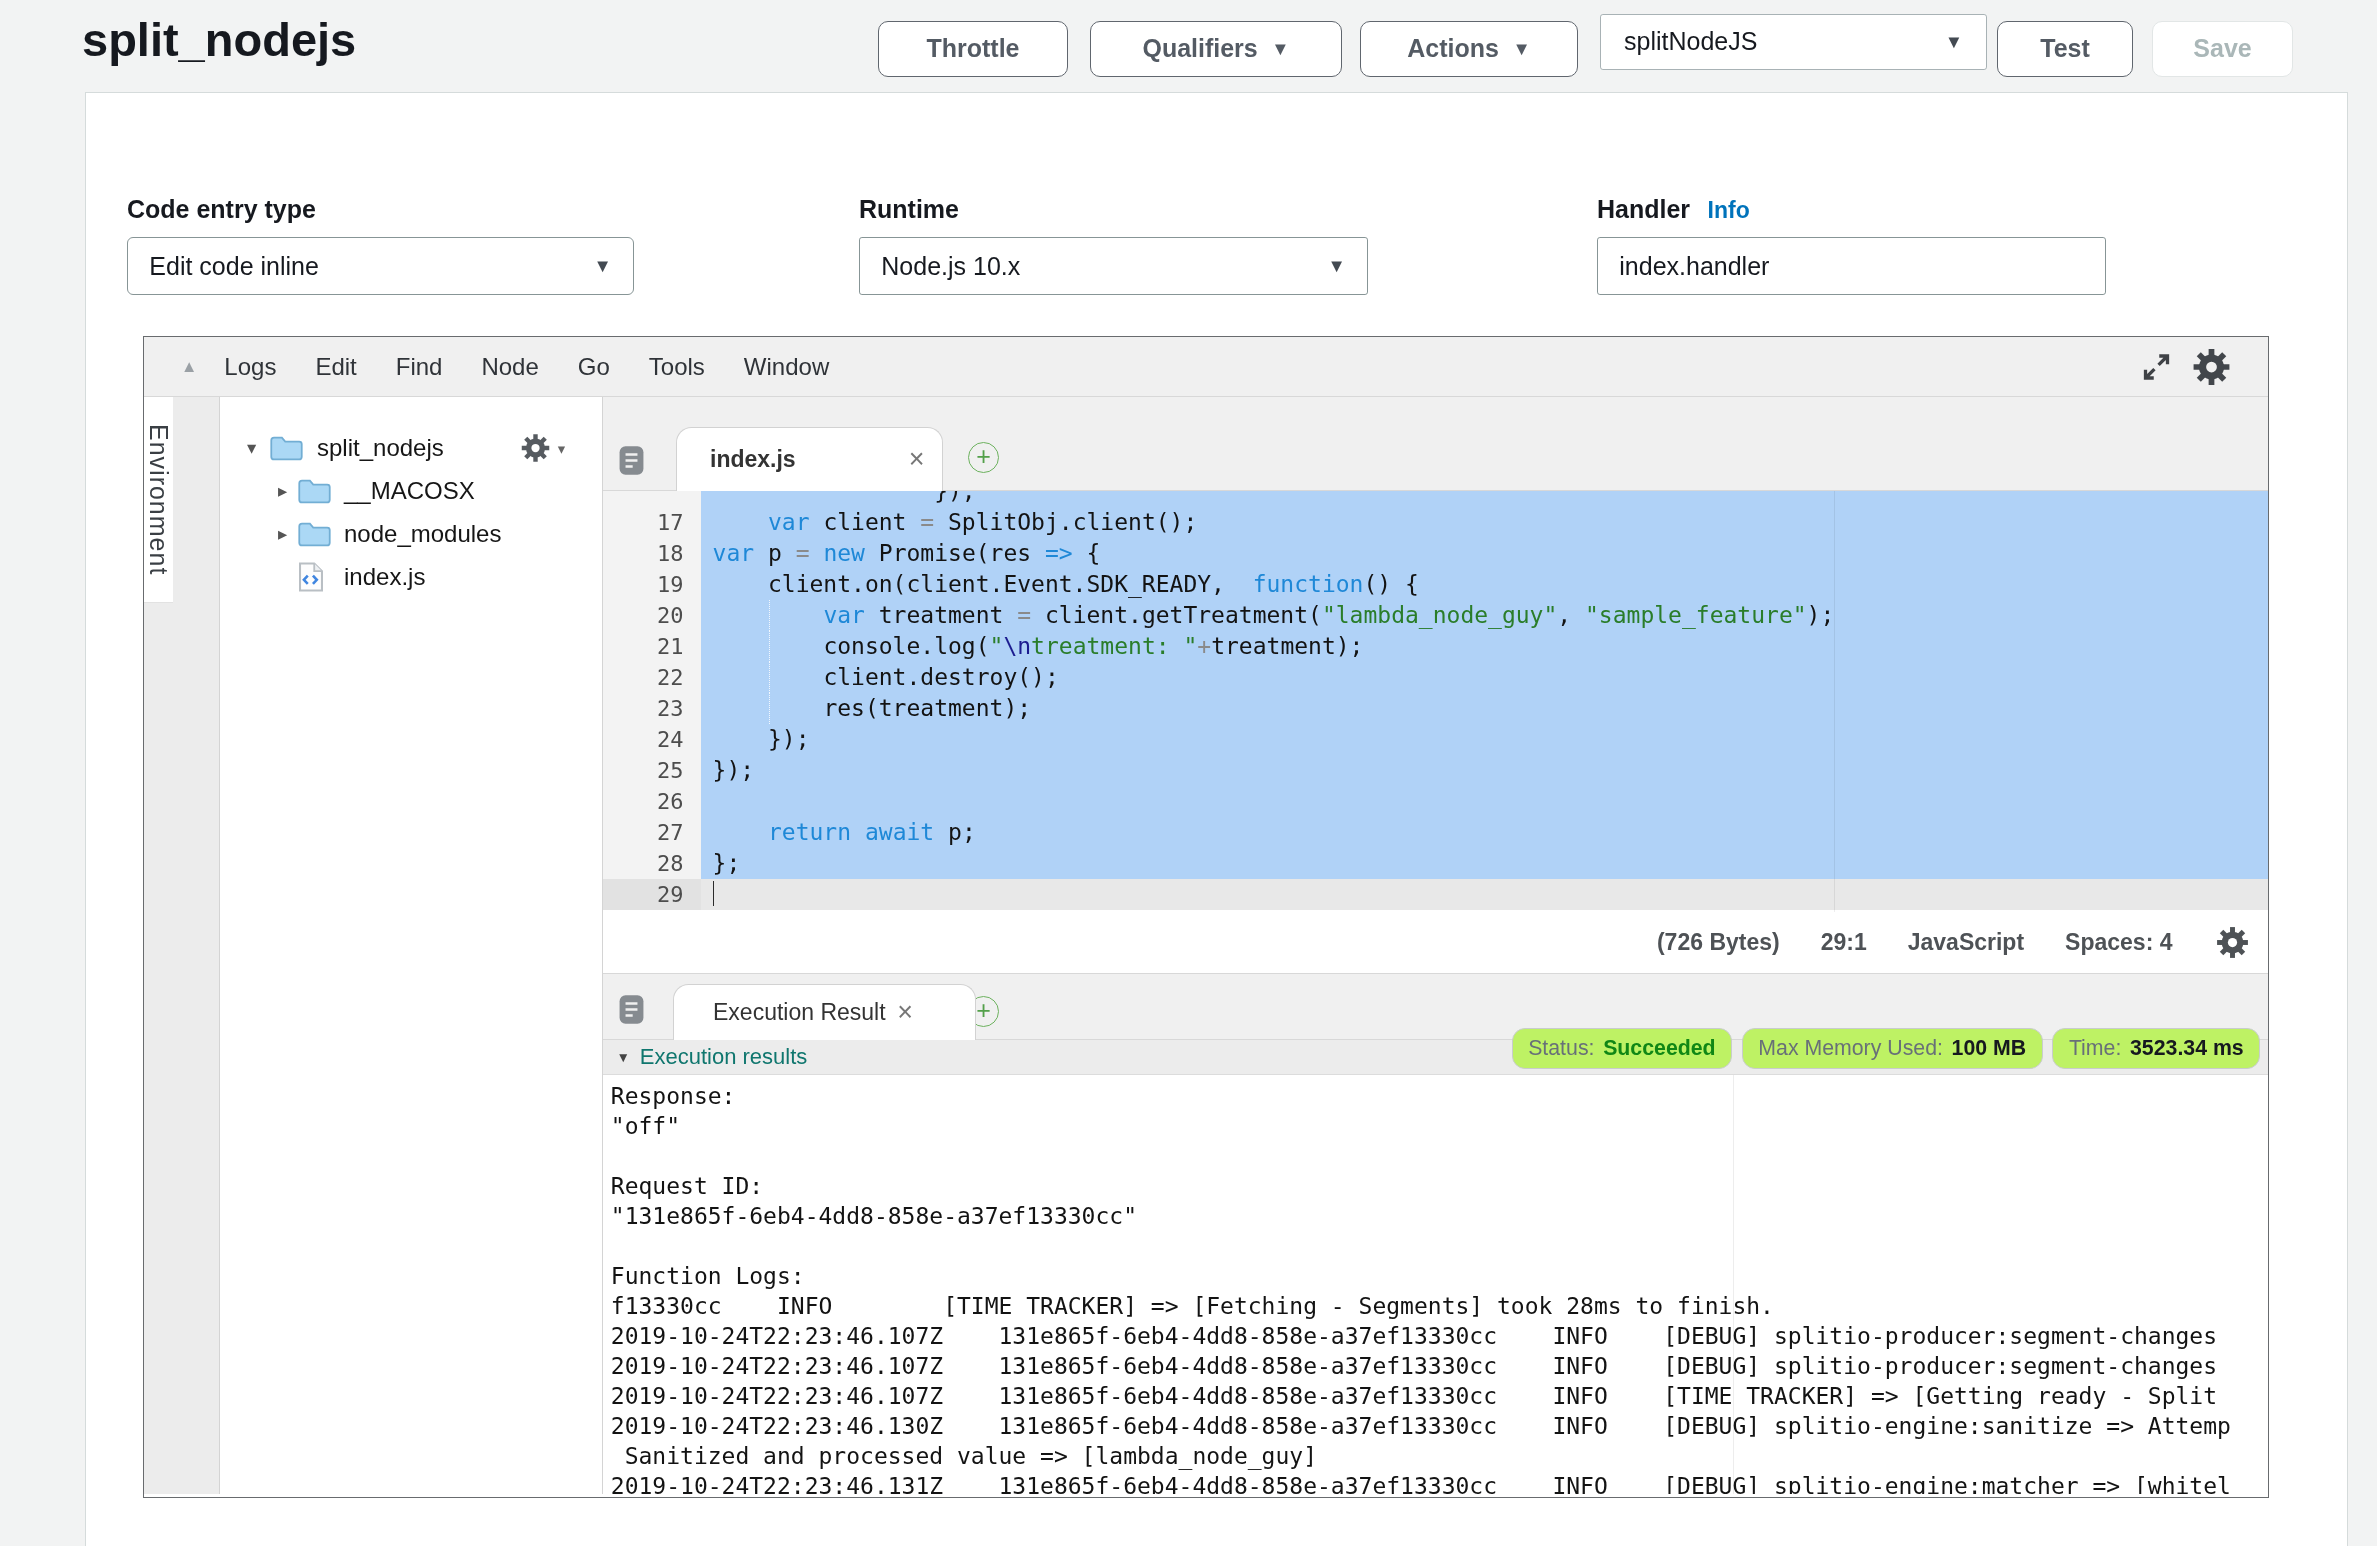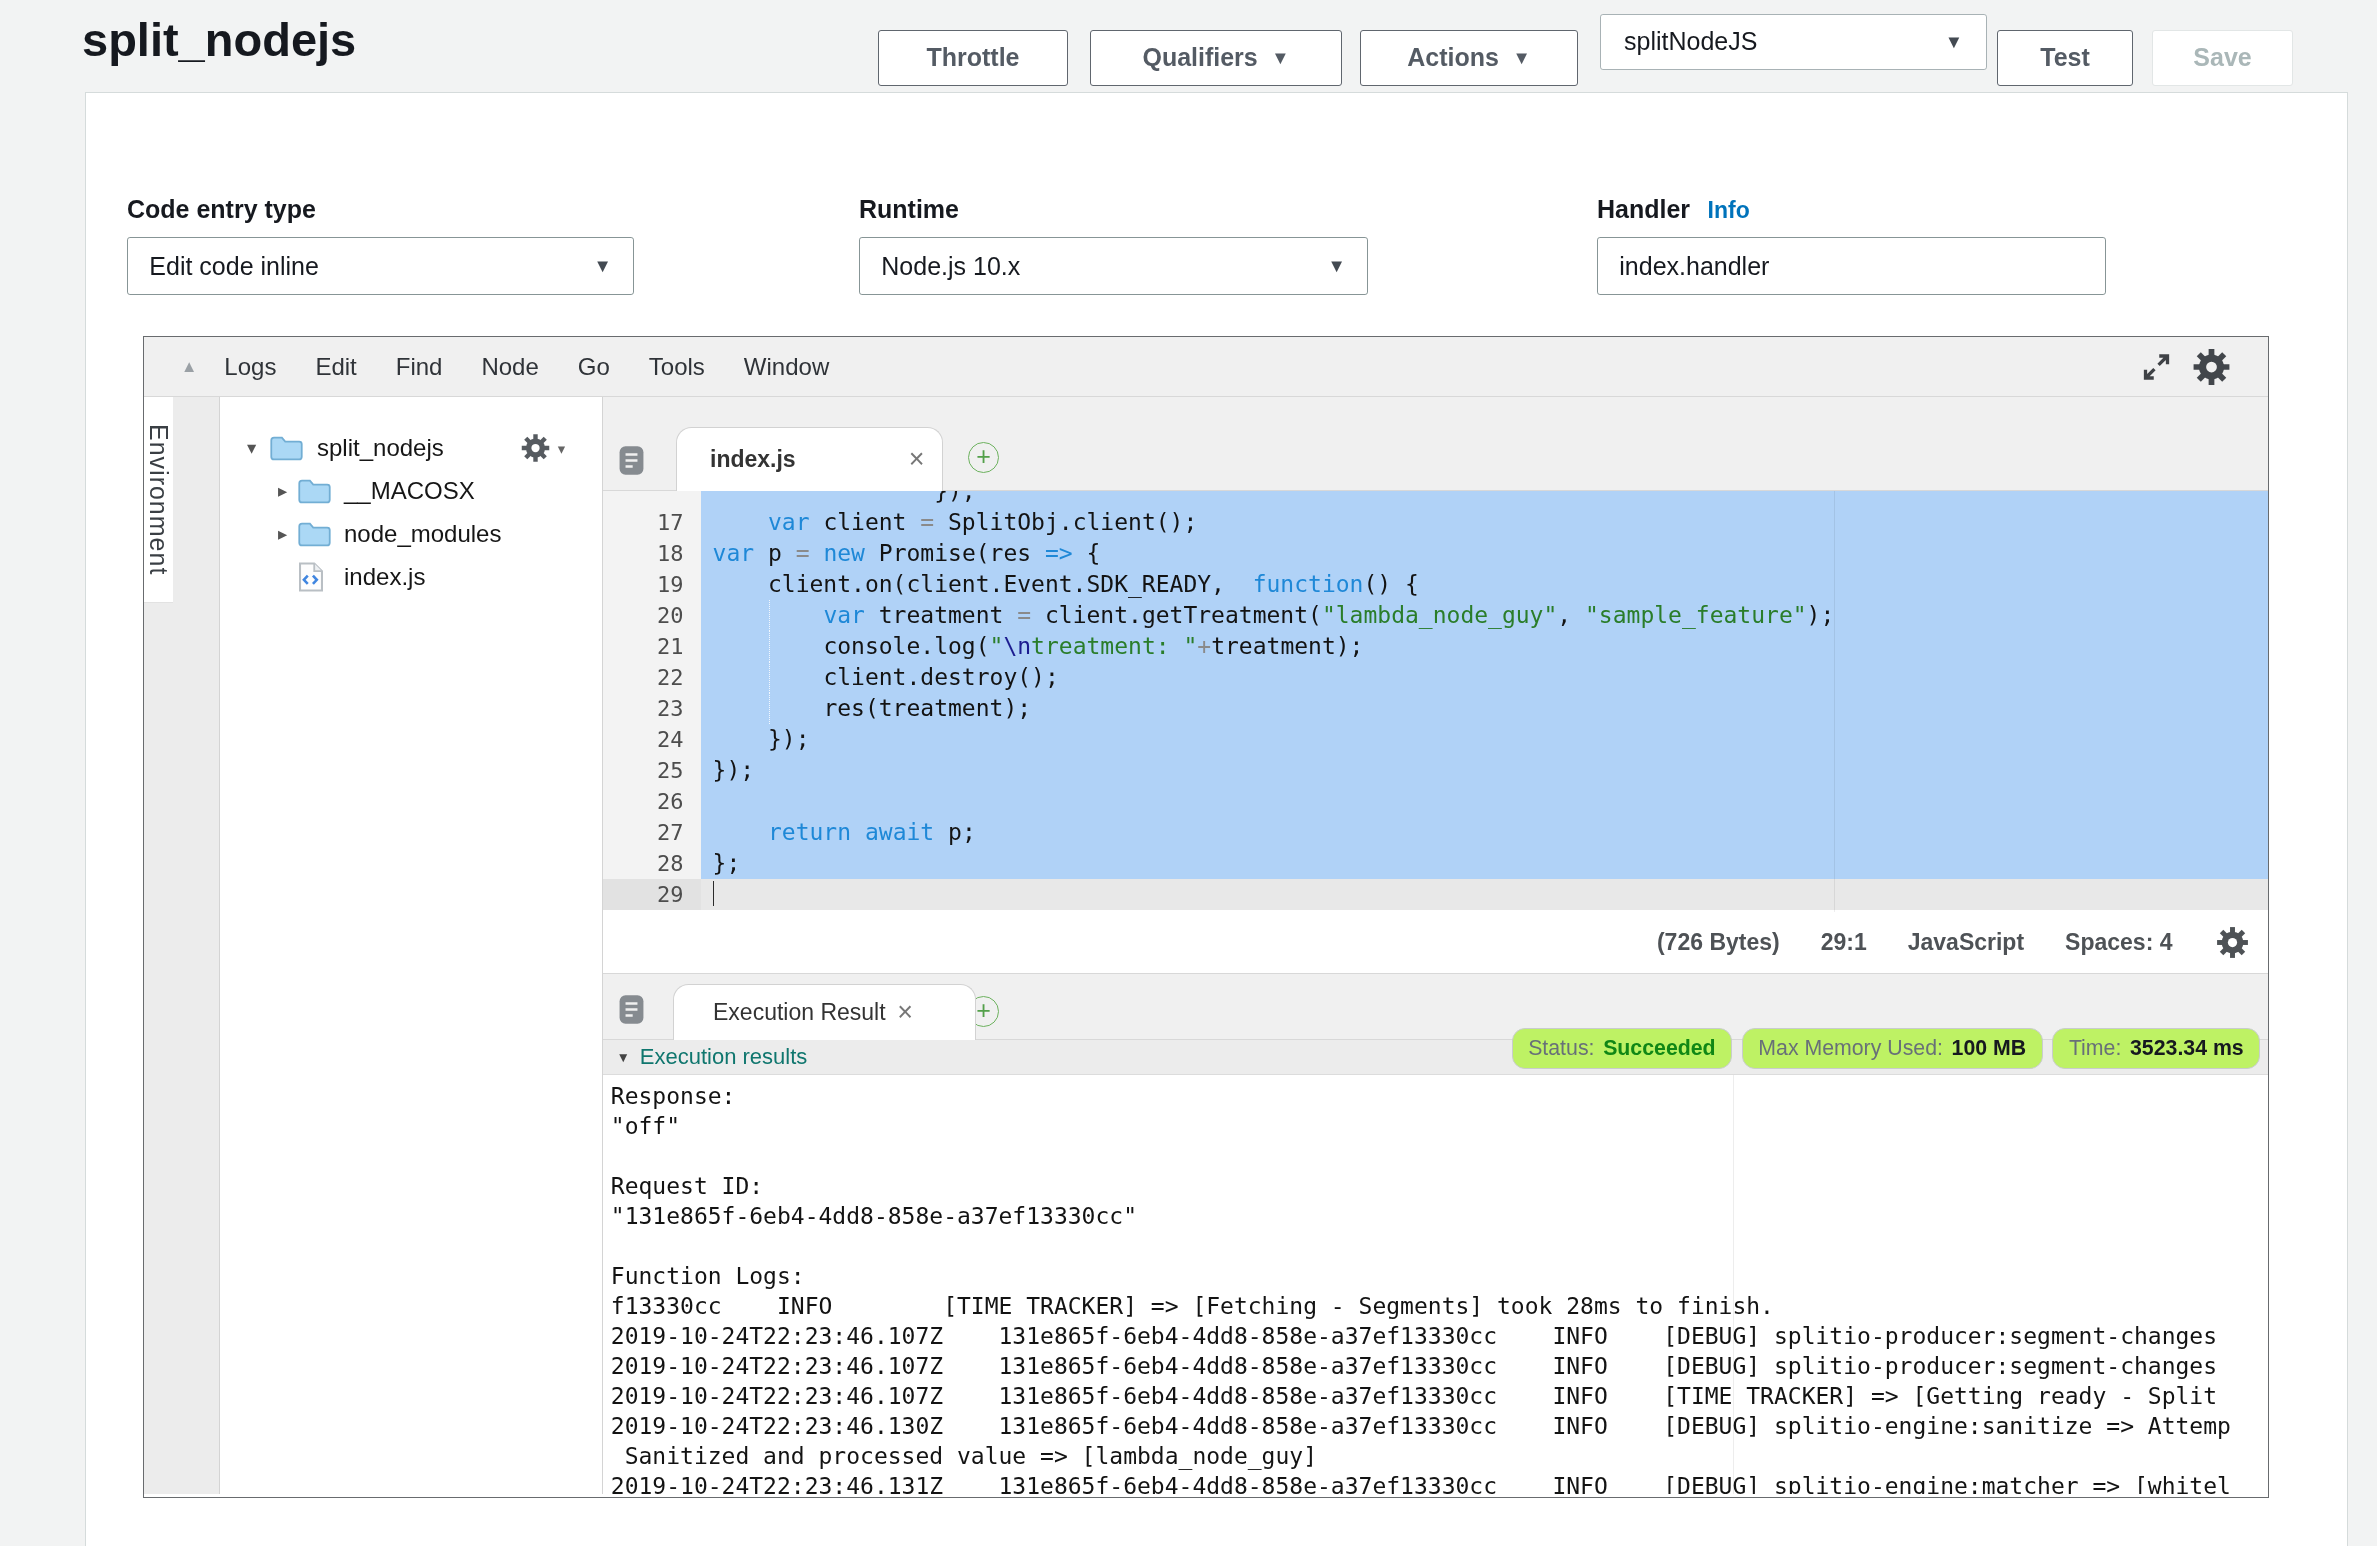--- a/index.html
+++ b/index.html
@@ -3,42 +3,42 @@
 <meta charset="utf-8">
 <style>
   * { box-sizing: border-box; margin: 0; padding: 0; }
   html,body { width:2377px; height:1547px; }
   body { font-family:"Liberation Sans",sans-serif; background:#f2f3f3; position:relative; overflow:hidden; }
   #app { position:absolute; inset:0; }
 
   
   .page-title { position:absolute; left:82px; top:11.6px; font-size:47px; font-weight:700; color:#16191f; }
   .top-actions { position:absolute; left:0; top:13.6px; width:2377px; height:56px; }
-  .btn { position:absolute; top:16px; height:56px; background:#fff; border:1.9px solid #60666e; border-radius:3px;
+  .btn { position:absolute; top:7px; height:56px; background:#fff; border:1.9px solid #60666e; border-radius:10px;
          color:#545b64; font-size:25px; font-weight:700; display:flex; align-items:center; justify-content:center; gap:13.6px; }
   .btn-throttle { left:878px; width:190px; }
   .btn-qualifiers { left:1090px; width:252px; }
   .btn-actions { left:1360px; width:218px; }
   .btn-test { left:1997px; width:136px; }
   .btn-save { left:2152px; width:141px; border-color:#e2e6e6; color:#aab7b8; }
   .caret { font-size:18.4px; color:#545b64; }
   .alias-select { position:absolute; left:1600px; top:0; width:387px; height:56px; background:#fff; border:1.9px solid #a8b2b5;
                   border-radius:2.9px; display:flex; align-items:center; padding-left:23px; font-size:25px; color:#16191f; }
   .alias-select .caret { position:absolute; right:23px; color:#434a52; }
 
   
   .panel { position:absolute; left:85px; top:92px; width:2263px; height:1455px; background:#fff;
            border:1px solid #d5dbdb; border-bottom:none; }
   .field-label { position:absolute; top:102px; font-size:25px; font-weight:700; color:#16191f; display:flex; gap:17.5px; align-items:baseline; }
   .info-link { font-size:23px; font-weight:700; color:#0073bb; }
   .field { position:absolute; top:144px; height:58px; background:#fff; border:1.9px solid #879596; border-radius:2.9px;
            display:flex; align-items:center; padding-left:21.3px; font-size:25px; color:#16191f; }
   .field .caret { position:absolute; right:21.3px; color:#434a52; }
   .lbl-code { left:41px; } .lbl-runtime { left:773px; } .lbl-handler { left:1511px; }
-  .fld-code { left:41px; width:507px; } .fld-runtime { left:773px; width:509px; }
+  .fld-code { left:41px; width:507px;border-radius:6px; } .fld-runtime { left:773px; width:509px; }
   .fld-handler { left:1511px; width:509px; }
   .fld-handler input { border:none; outline:none; font:inherit; color:inherit; width:100%; background:transparent; }
 
   
   .editor { position:absolute; left:57px; top:243px; width:2126px; height:1162px; border:1.9px solid #686b6e; background:#fff; }
   .menubar { height:60px; background:#f0f0f0; border-bottom:1px solid #d8d8d8; display:flex; align-items:center; position:relative; }
   .collapse-tri { margin-left:37px; font-size:16.5px; color:#9aa0a5; }
   .menus { display:flex; margin-left:27px; gap:39px; }
   .menu-item { font-size:24px; color:#2f3338; }
   .mb-icon { position:absolute; top:50%; transform:translateY(-50%); }

